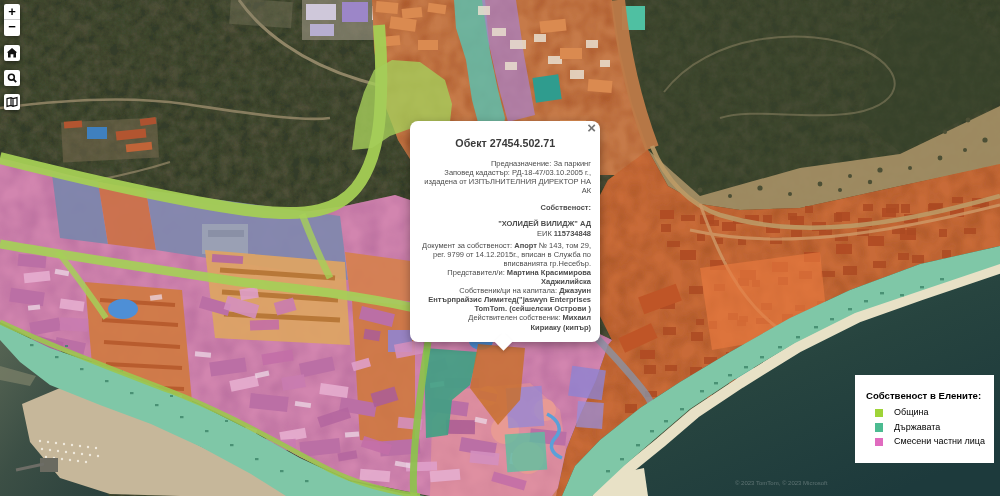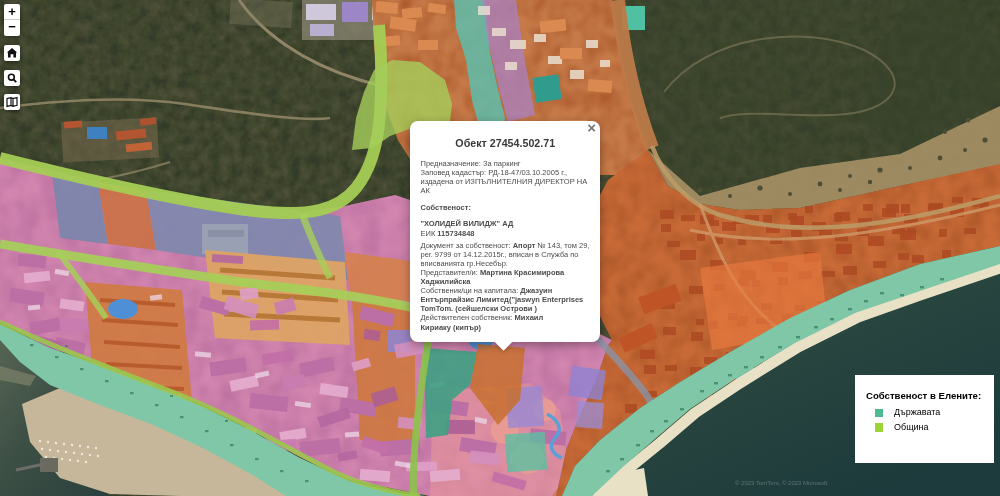--- a/index.html
+++ b/index.html
@@ -3,21 +3,21 @@
 <meta charset="utf-8">
 <style>
   html,body{margin:0;padding:0;background:#000;}
   #map{position:relative;width:1000px;height:496px;overflow:hidden;font-family:"Liberation Sans",sans-serif;}
   #map svg.base{position:absolute;left:0;top:0;}
   .ctl{position:absolute;background:#fff;border-radius:2px;box-shadow:0 1px 4px rgba(0,0,0,.45);}
   .popup{position:absolute;left:410px;top:121px;width:190px;height:221px;background:#fff;border-radius:8px;box-shadow:0 3px 10px rgba(0,0,0,.35);color:#4a4a4a;}
   .popup .tip{position:absolute;left:87px;bottom:-6px;width:13px;height:13px;background:#fff;transform:rotate(45deg);box-shadow:2px 2px 4px rgba(0,0,0,.12);}
   .popup .x{position:absolute;right:4px;top:0px;color:#757575;font-size:15px;font-weight:bold;line-height:14px;}
   .popup h1{font-size:10.7px;margin:16px 10px 0 10.5px;color:#3a3a3a;letter-spacing:0;text-align:center;}
-  .popup .body{font-size:7.5px;line-height:9.1px;margin:10px 9px 0 10.5px;white-space:nowrap;color:#4c4c4c;}
+  .popup .body{font-size:7.5px;line-height:9.1px;margin:10px 9px 0 10.5px;white-space:nowrap;color:#4c4c4c;text-align:right;}
   .legend{position:absolute;left:855px;top:375px;width:139px;height:88px;background:#fff;color:#000;}
   .legend h2{font-size:9.6px;margin:15px 0 0 11px;letter-spacing:0;}
   .legend .row{position:relative;height:14.5px;}
   .legend .sq{position:absolute;left:19.6px;top:2.5px;width:8.8px;height:8.8px;}
   .legend .lb{position:absolute;left:39px;top:1px;font-size:9px;}
 </style>
 </head>
 <body>
 <div id="map">
 <svg class="base" width="1000" height="496" viewBox="0 0 1000 496">
@@ -568,31 +568,35 @@
     <b>Кириаку (кипър)</b>
   </div>
 </div>
 
 <div class="legend">
 
   <h2>Собственост в Елените:</h2>
   <div style="height:5px"></div>
 
   <div class="row">
+        <span class="sq" style="background:#9fd438"></span>
+        <span class="lb">Община</span>
+      </div>
+
+  <div class="row">
         <span class="sq" style="background:#4cbb91"></span>
         <span class="lb">Държавата</span>
       </div>
 
+
+
   <div class="row">
-        <span class="sq" style="background:#9fd438"></span>
-        <span class="lb">Община</span>
+        <span class="sq" style="background:#e06bbf"></span>
+        <span class="lb">Смесени частни лица</span>
       </div>
-
-
-
 </div>
 
 <div class="ctl" style="left:4px;top:4px;width:16px;height:32px;">
   <div style="height:16px;text-align:center;font-weight:bold;font-size:13px;line-height:15px;border-bottom:1px solid #ccc;box-sizing:border-box;">+</div>
   <div style="height:16px;text-align:center;font-weight:bold;font-size:13px;line-height:14px;">−</div>
 </div>
 
 <div class="ctl" style="left:4px;top:45px;width:16px;height:16px;">
   <svg width="16" height="16" viewBox="0 0 16 16">
         <path d="M8 3 L13.2 7.6 L12 7.6 L12 12.6 L9.4 12.6 L9.4 9.2 L6.6 9.2 L6.6 12.6 L4 12.6 L4 7.6 L2.8 7.6 Z" fill="#111"></path>

